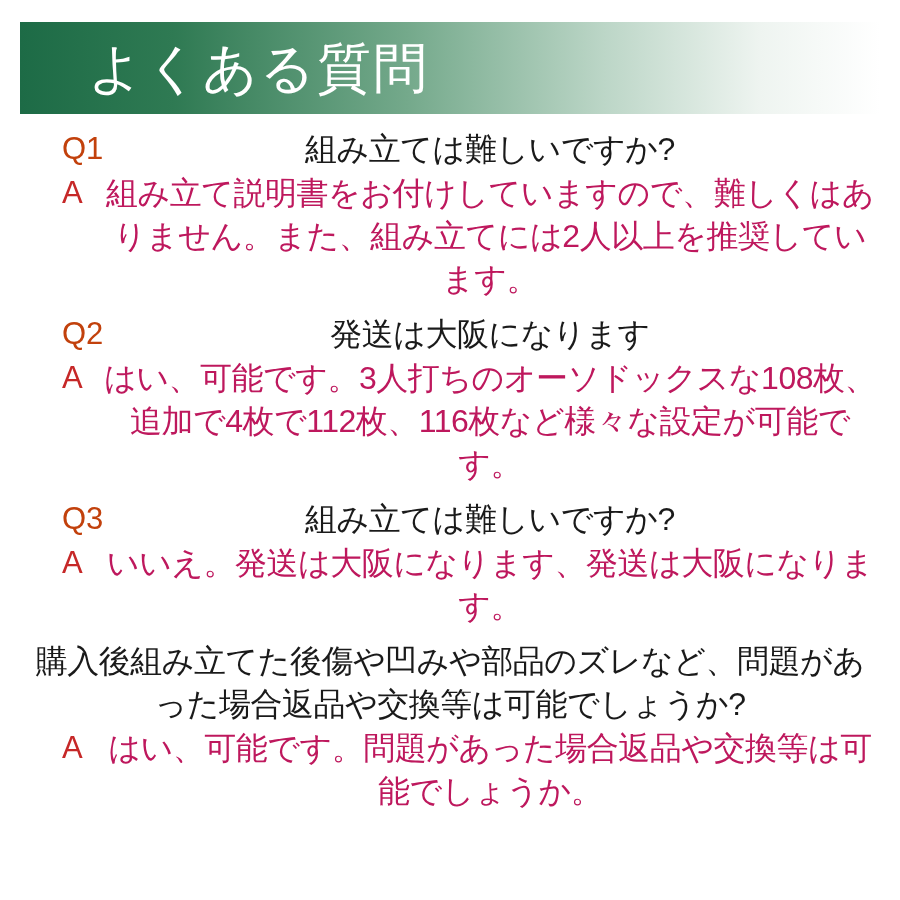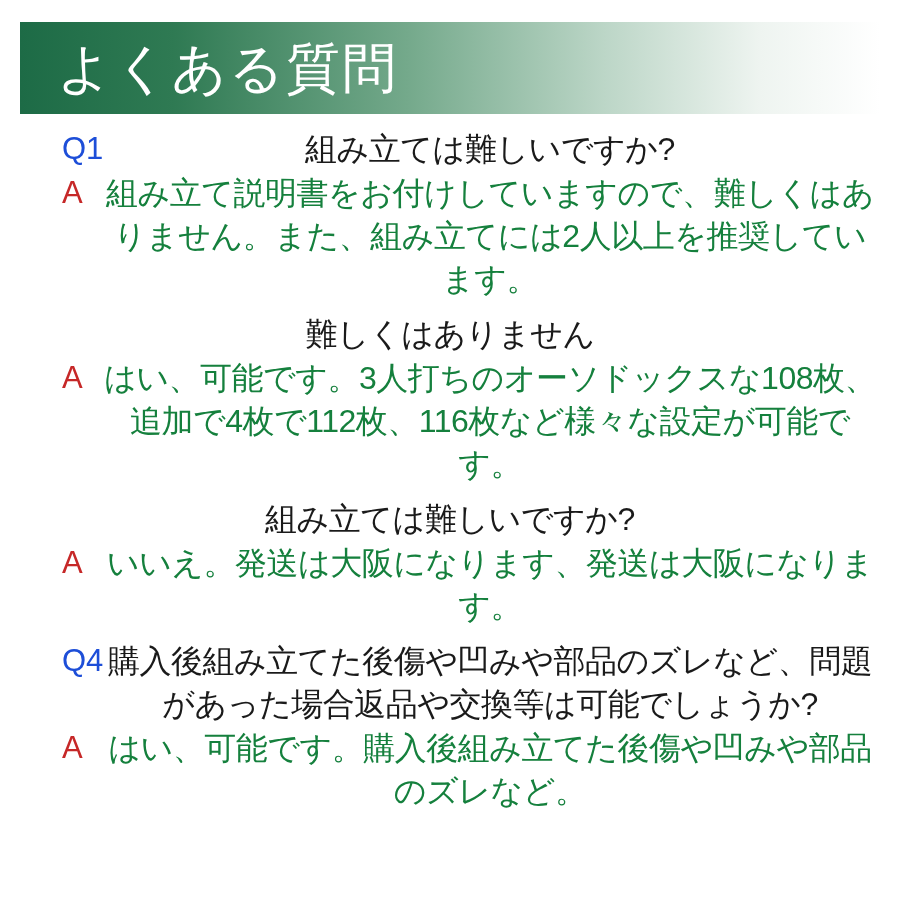--- a/index.html
+++ b/index.html
@@ -28,21 +28,21 @@
     height: 92px;
     background: linear-gradient(to right, #1d6b46 0%, #2f7a53 18%, #74a98b 45%, #bcd6c7 68%, #eef4f0 86%, #ffffff 100%);
     display: flex;
     align-items: center;
   }
   .header-title {
     color: #ffffff;
     font-size: 54px;
     line-height: 1;
     letter-spacing: 2px;
-    padding-left: 37px;
+    padding-left: 68px;
     font-weight: 400;
     white-space: nowrap;
   }
   .faq-list {
     position: absolute;
     left: 20px;
     top: 128px;
     width: 860px;
   }
   .qa-block {
@@ -54,33 +54,33 @@
   }
   .marker {
     width: 80px;
     flex: 0 0 80px;
     font-size: 31px;
     line-height: 42px;
     padding-left: 42px;
     box-sizing: border-box;
     white-space: nowrap;
   }
-  .marker.q { color: #1d4ed8; }
+  .marker.q { color: #c2410c; }
   .marker.a { color: #c62828; }
   .body-text {
     flex: 1;
     font-size: 32px;
     line-height: 43px;
     letter-spacing: -0.5px;
     white-space: pre-wrap;
     word-break: break-all;
     text-align: center;
   }
   .body-text.q { color: #1a1a1a; }
-  .body-text.a { color: #15803d; }
+  .body-text.a { color: #be185d; }
   .q-row { margin-bottom: 1px; }
 </style>
 </head>
 <body>
 
 <div class="page">
 
   <div class="header-band">
     <div class="header-title">よくある質問</div>
   </div>
@@ -93,43 +93,44 @@
         <div class="body-text q">組み立ては難しいですか?</div>
       </div>
       <div class="row">
         <div class="marker a">A</div>
         <div class="body-text a">組み立て説明書をお付けしていますので、難しくはありません。また、組み立てには2人以上を推奨しています。</div>
       </div>
     </div>
 
     <div class="qa-block">
       <div class="row q-row">
-        <div class="body-text q">難しくはありません</div>
+        <div class="marker q">Q2</div>
+        <div class="body-text q">発送は大阪になります</div>
       </div>
       <div class="row">
         <div class="marker a">A</div>
         <div class="body-text a">はい、可能です。3人打ちのオーソドックスな108枚、追加で4枚で112枚、116枚など様々な設定が可能です。</div>
       </div>
     </div>
 
     <div class="qa-block">
       <div class="row q-row">
+        <div class="marker q">Q3</div>
         <div class="body-text q">組み立ては難しいですか?</div>
       </div>
       <div class="row">
         <div class="marker a">A</div>
         <div class="body-text a">いいえ。発送は大阪になります、発送は大阪になります。</div>
       </div>
     </div>
 
     <div class="qa-block">
       <div class="row q-row">
-        <div class="marker q">Q4</div>
         <div class="body-text q">購入後組み立てた後傷や凹みや部品のズレなど、問題があった場合返品や交換等は可能でしょうか?</div>
       </div>
       <div class="row">
         <div class="marker a">A</div>
-        <div class="body-text a">はい、可能です。購入後組み立てた後傷や凹みや部品のズレなど。</div>
+        <div class="body-text a">はい、可能です。問題があった場合返品や交換等は可能でしょうか。</div>
       </div>
     </div>
 
   </div>
 </div>
 
 </body></html>

